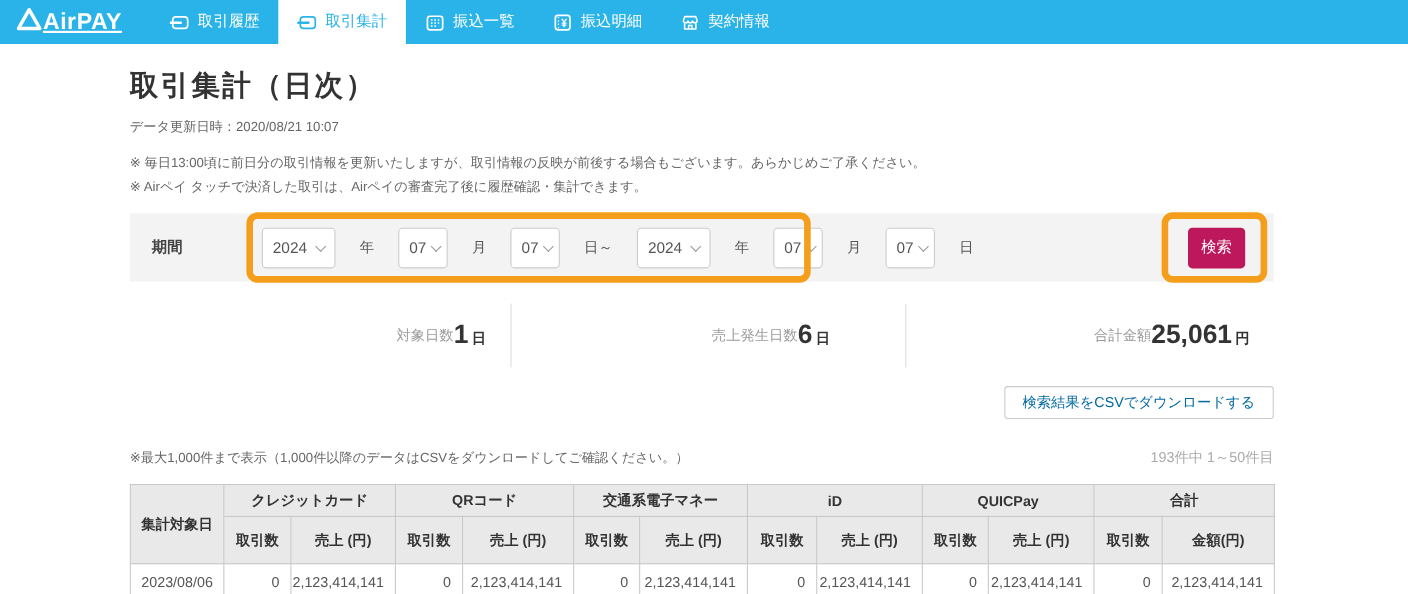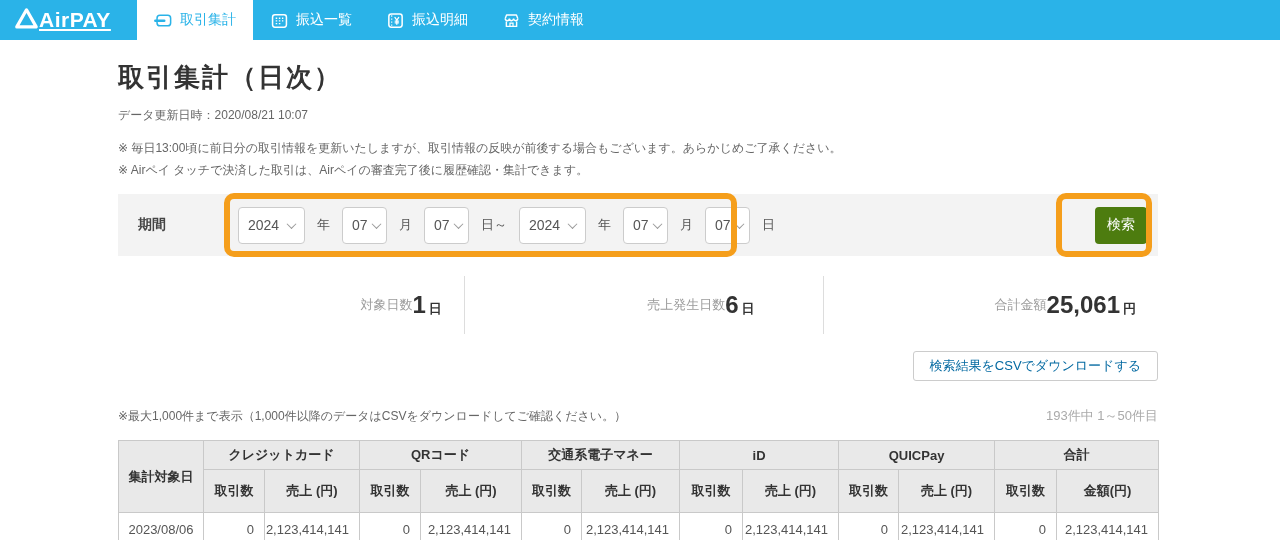--- a/index.html
+++ b/index.html
@@ -19,30 +19,30 @@
   .main { padding:0 122px 0 118px; }
   .page-title { margin-top:19px; font-size:26px; font-weight:bold; color:#333; letter-spacing:2px; line-height:36px; }
   .updated { margin-top:12px; font-size:12px; color:#666; }
   .notes { margin-top:13px; }
   .note { font-size:12px; color:#666; line-height:1.85; }
 
   
   .period-bar { position:relative; margin-top:13px; height:62px; background:#f3f3f3;
     display:flex; align-items:center; }
   .period-label { width:100px; padding-left:20px; font-size:14px; font-weight:bold; color:#444; }
-  .date-controls { display:flex; align-items:center; gap:12px; margin-left:20px; font-size:13px; color:#555; }
+  .date-controls { display:flex; align-items:center; gap:22px; margin-left:20px; font-size:13px; color:#555; }
   .select { background:#fff; border:1px solid #ccc; border-radius:4px; height:37px;
     display:flex; align-items:center; justify-content:space-between; padding:0 9px;
     font-size:14px; color:#555; cursor:pointer; }
   .select.year { width:67px; }
   .select.sm { width:45px; }
   .chev { width:7px; height:7px; border-right:1.6px solid #9a9a9a; border-bottom:1.6px solid #9a9a9a;
     transform:rotate(45deg) translate(-1px,-1px); margin-left:5px; flex:none; }
-  .search-btn { position:absolute; right:11px; top:12.5px; width:52px; height:37px;
-    background:#4d7c0f; color:#fff; border:none; border-radius:4px; font-size:14px; cursor:pointer;
+  .search-btn { position:absolute; right:26px; top:12.5px; width:52px; height:37px;
+    background:#be185d; color:#fff; border:none; border-radius:4px; font-size:14px; cursor:pointer;
     font-family:inherit; }
   .hl { position:absolute; border:6px solid var(--hl,#f59e1b); border-radius:10px; pointer-events:none; }
   .hl-dates { left:106px; top:-1px; width:513px; height:64px; }
   .hl-search { left:938px; top:-1px; width:96px; height:64px; }
 
   
   .summary { display:flex; align-items:center; margin-top:18px; height:62px; }
   .sum-item { display:flex; align-items:center; justify-content:flex-end;
     height:58px; padding:0 22px; }
   .sum-item.s1 { width:362px; padding-left:20px; }
@@ -77,20 +77,29 @@
   <nav class="nav">
     <div class="brand">
       <span class="icon">
         <svg width="25" height="23" viewBox="0 0 28 26">
           <path d="M14 3.2 L25 22.5 H3 Z" fill="none" stroke="#fff" stroke-width="3.6" stroke-linejoin="round"></path>
         </svg>
       </span>
       <span class="brand-text">AirPAY</span>
     </div>
 
+    <div class="tab">
+      <span class="icon">
+        <svg width="19" height="19" viewBox="0 0 20 20">
+          <rect x="3.2" y="4.5" width="14.3" height="11" rx="3" fill="none" stroke="currentColor" stroke-width="1.6"></rect>
+          <path d="M1.4 10.2 H10.8" stroke="currentColor" stroke-width="2.6" stroke-linecap="round" fill="none"></path>
+        </svg>
+      </span>
+      <span>取引履歴</span>
+    </div>
 
     <div class="tab active">
       <span class="icon">
         <svg width="19" height="19" viewBox="0 0 20 20">
           <rect x="3.2" y="4.5" width="14.3" height="11" rx="3" fill="none" stroke="currentColor" stroke-width="1.6"></rect>
           <path d="M1.4 10.2 H10.8" stroke="currentColor" stroke-width="2.6" stroke-linecap="round" fill="none"></path>
         </svg>
       </span>
       <span>取引集計</span>
     </div>

